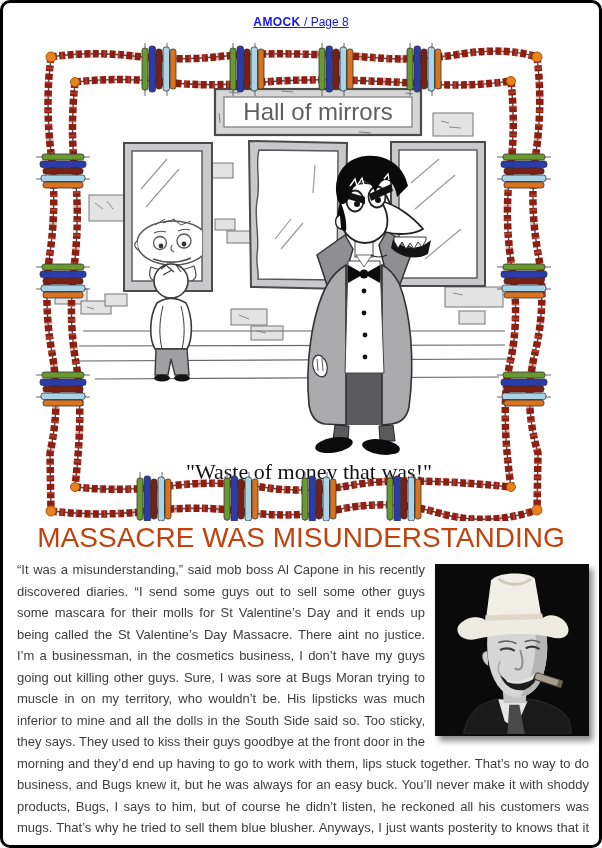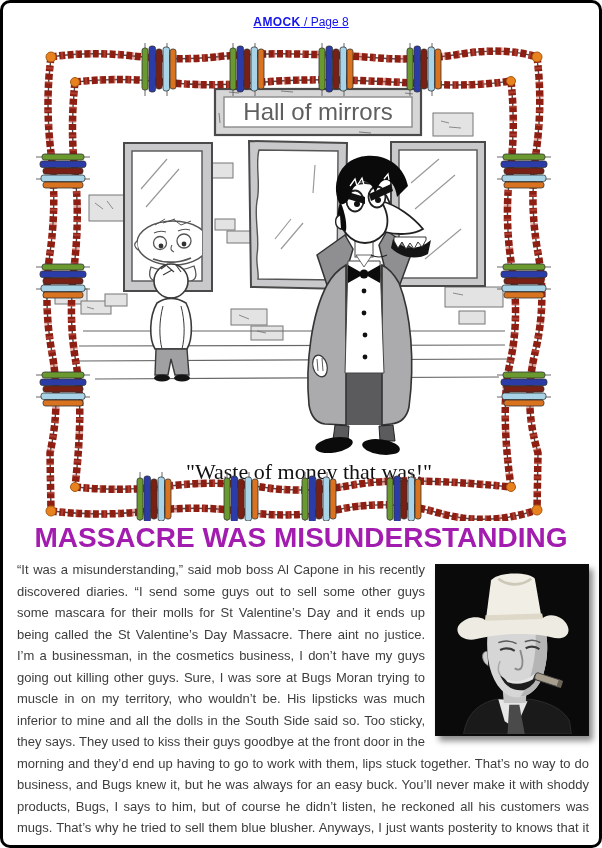--- a/index.html
+++ b/index.html
@@ -4,22 +4,22 @@
 <style>
   html,body { margin:0; padding:0; background:#fff; }
   body { width:602px; height:848px; font-family:"Liberation Sans", sans-serif; }
   .page { box-sizing:border-box; width:602px; height:848px; border:3px solid #000;
           border-radius:10px; overflow:hidden; background:#fff; }
   .header { text-align:center; padding-top:12px; font-size:12px; height:16px; }
   .header a { color:#1414ee; text-decoration:underline; cursor:pointer; }
   .header .site { font-weight:bold; letter-spacing:.4px; }
   .cartoon { width:545px; height:478px; margin:12px auto 0 auto; position:relative; }
   .cartoon svg { display:block; }
-  .headline { margin:2px 0 0 0; text-align:center; color:#a21caf; font-size:28px;
-              font-weight:bold; letter-spacing:0; line-height:1.05;
+  .headline { margin:2px 0 0 0; text-align:center; color:#c2410c; font-size:28px;
+              font-weight:normal; letter-spacing:0; line-height:1.05;
               font-family:"Liberation Sans", sans-serif; }
   .article { margin:7px 10px 0 14px; font-size:13px; line-height:21.5px;
              text-align:justify; color:#3d3d3d; }
   .article::after { content:""; display:block; clear:both; }
   .photo { float:right; width:150px; height:168px; border:2px solid #0b0b0b;
            margin:5px 0 8px 10px; background:#0a0a0a;
            box-shadow:4px 5px 6px rgba(0,0,0,.45); }
   .photo svg { display:block; width:100%; height:100%; }
 </style>
 </head>

